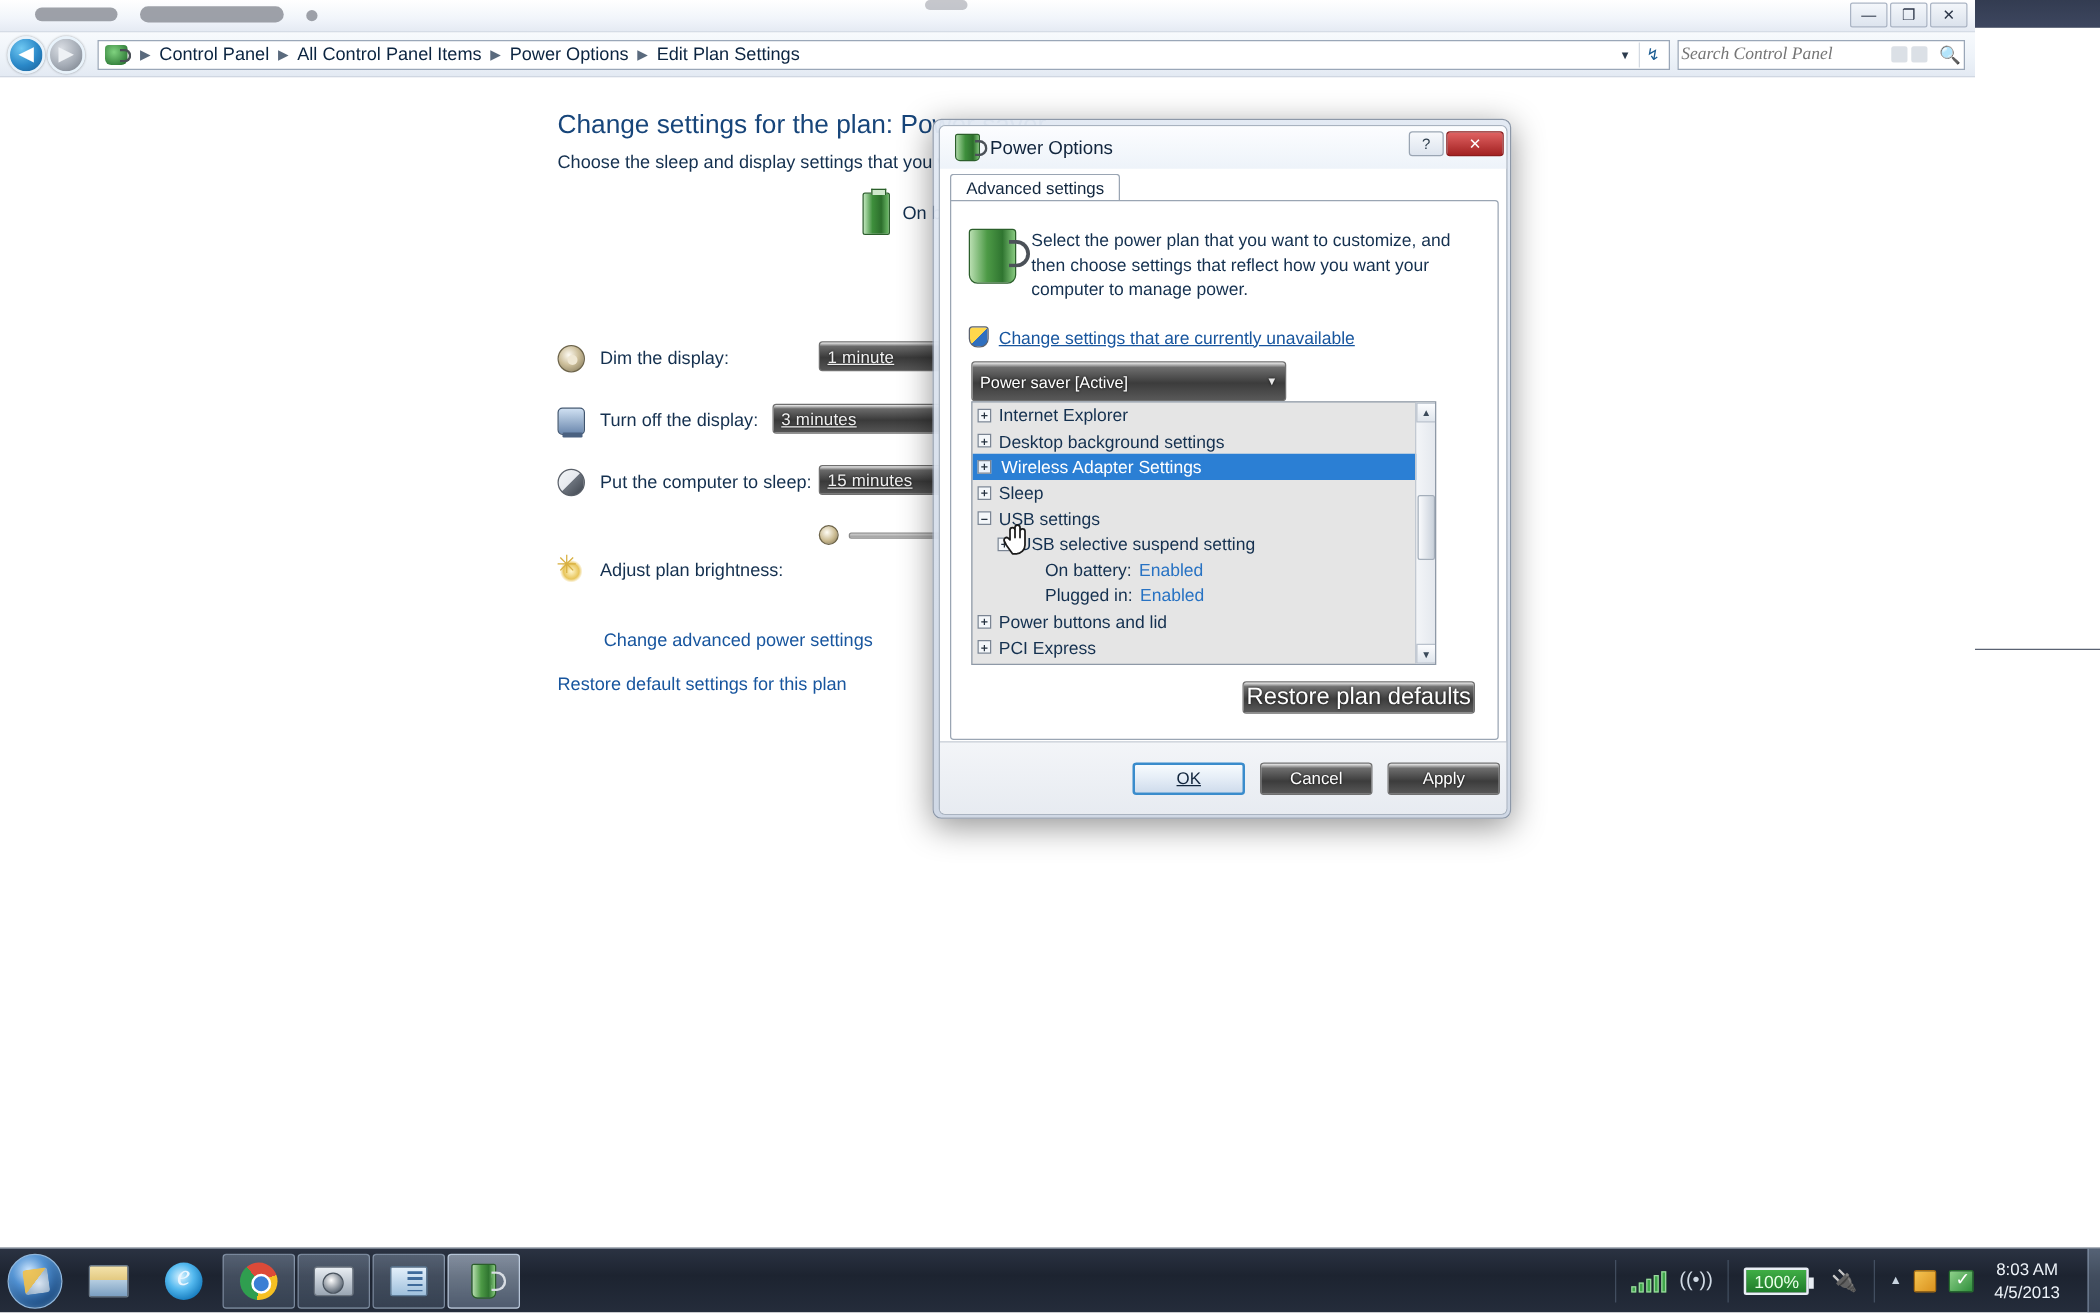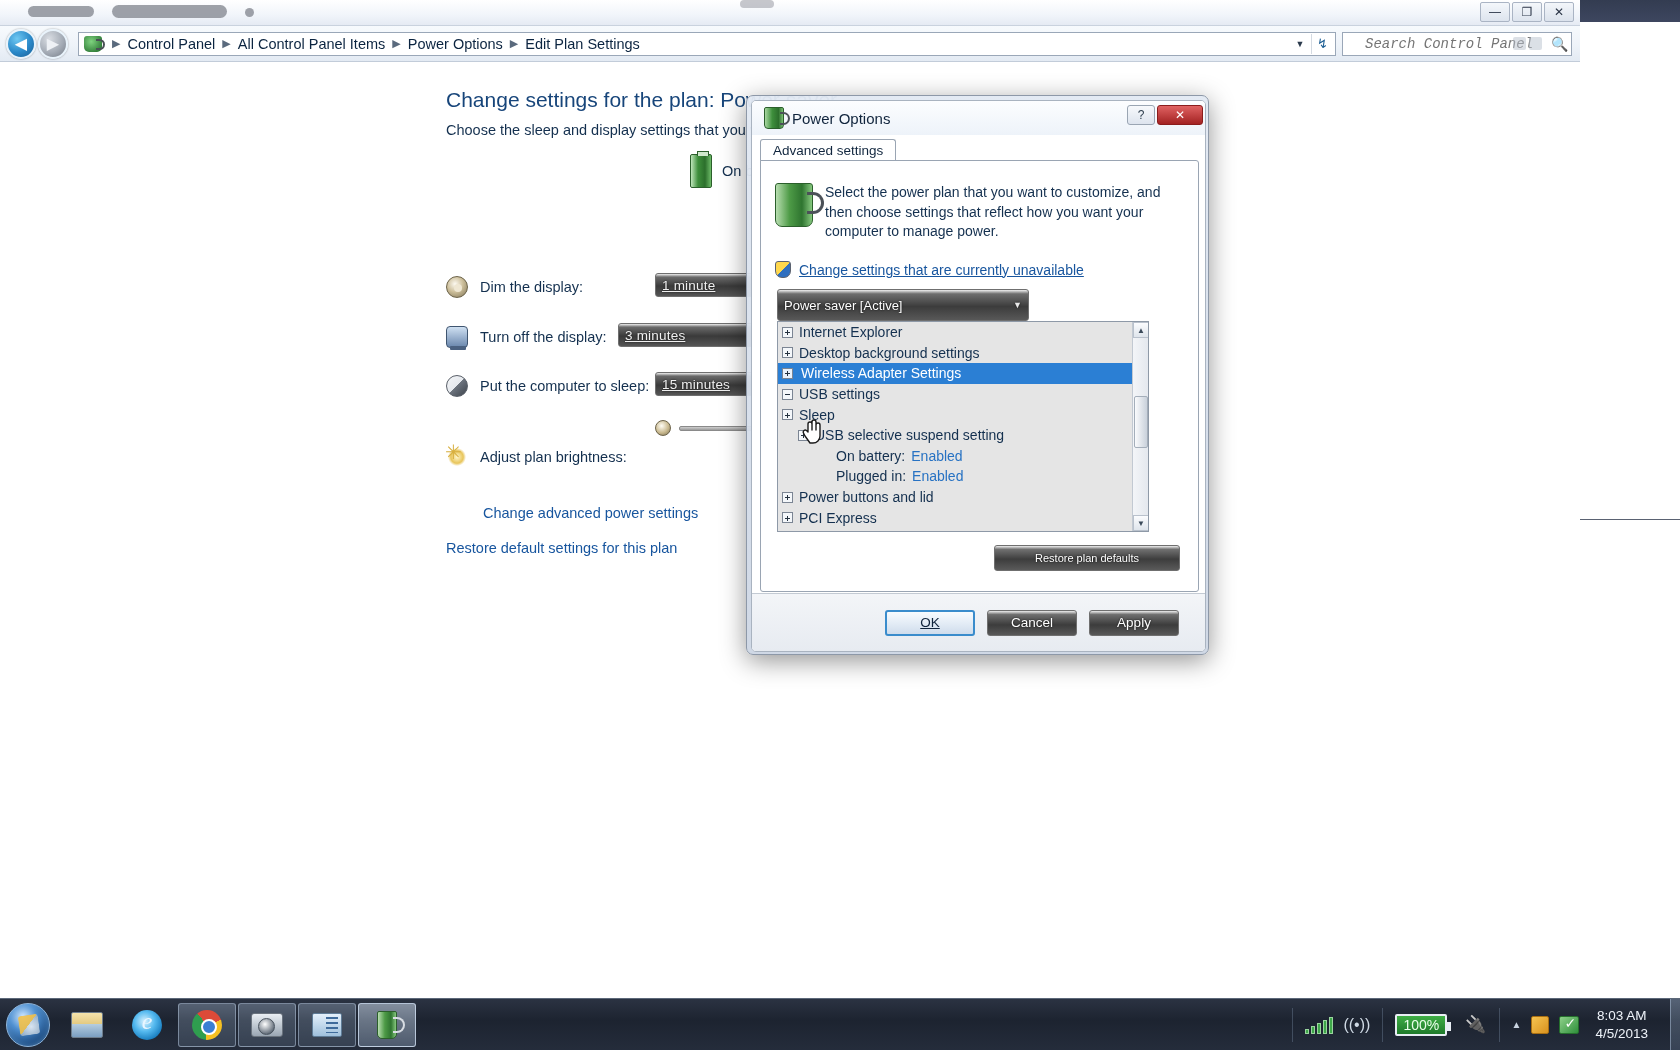--- a/index.html
+++ b/index.html
@@ -97,22 +97,22 @@
     position: absolute; right: 2px; top: 1px; width: 22px; height: 20px;
     display: flex; align-items: center; justify-content: center;
     color: #1a5c92; font-size: 13px; border-left: 1px solid #d4dae2;
   }
   #searchbox {
     width: 230px; height: 24px; margin: 0 8px 0 6px;
     background: #ffffff; border: 1px solid #9aa7b8;
     display: flex; align-items: center; position: relative;
   }
   #search-input {
-    border: none; outline: none; flex: 1; height: 20px; margin-left: 22px;
-    font-family: Liberation Mono, monospace;
+    border: none; outline: none; flex: 1; height: 20px; margin-left: 2px;
+    font-family: Liberation Serif, serif;
     font-size: 14px; font-style: italic; color: #7f1d1d; background: transparent;
   }
   #search-icon {
     width: 22px; height: 20px; display:flex; align-items:center; justify-content:center;
     color: #1f5f9e; font-size: 14px;
   }
   #search-extra {
     position:absolute; right:24px; top:3px; width:34px; height:16px;
     display:flex; gap:3px; align-items:center; opacity:.5;
   }
@@ -328,29 +328,29 @@
     position: absolute; left: 1px; top: 74px; width: 14px; height: 52px;
     background: linear-gradient(90deg,#fafbfd,#c9d1db);
     border: 1px solid #a4aeba; border-radius: 2px;
   }
 
   #restore-defaults {
     position: absolute; left: 233px; top: 384px; width: 186px; height: 26px;
     background: linear-gradient(180deg,#efefef 0%, #707070 14%, #3d3d3d 55%, #5a5a5a 100%);
     border: 1px solid #6f6f6f; border-radius: 3px;
     display: flex; align-items: center; justify-content: center;
-    color: #ffffff; font-size: 11px; text-shadow: 0 0 2px rgba(0,0,0,.8);
+    color: #ffffff; font-size: 19px; text-shadow: 0 0 2px rgba(0,0,0,.8);
   }
 
   #dlg-footer {
     position: absolute; left: 0; bottom: 0; width: 455px; height: 58px;
     background: linear-gradient(180deg,#f3f5f8,#e7ebf1);
     border-top: 1px solid #c3cad3;
     display: flex; align-items: center; justify-content: flex-end; gap: 12px;
-    padding-right: 28px;
+    padding-right: 7px;
   }
   .footer-btn {
     width: 90px; height: 26px; border-radius: 3px; font-size: 13.5px;
     display: flex; align-items: center; justify-content: center;
   }
   #btn-ok {
     background: linear-gradient(180deg,#f7fbfe 0%, #e6eef7 45%, #cfdcec 100%);
     border: 2px solid #3a8ccc; color: #10243c;
   }
   #btn-ok .ul { text-decoration: underline; }
@@ -624,26 +624,26 @@
         </div>
         <div class="tree-row">
           <span class="exp plus"></span>
           <span>Desktop background settings</span>
         </div>
         <div class="tree-row selected">
           <span class="exp plus"></span>
           <span class="label-box">Wireless Adapter Settings</span>
         </div>
         <div class="tree-row">
+          <span class="exp plus"></span>
+          <span>Sleep</span>
+        </div>
+        <div class="tree-row">
           <span class="exp"></span>
           <span>USB settings</span>
-        </div>
-        <div class="tree-row">
-          <span class="exp plus"></span>
-          <span>Sleep</span>
         </div>
         <div class="tree-row sub">
           <span class="exp plus"></span>
           <span>USB selective suspend setting</span>
         </div>
         <div class="tree-row leaf">
           <span>On battery:</span>
           <span class="leaf-val">Enabled</span>
         </div>
         <div class="tree-row leaf">

